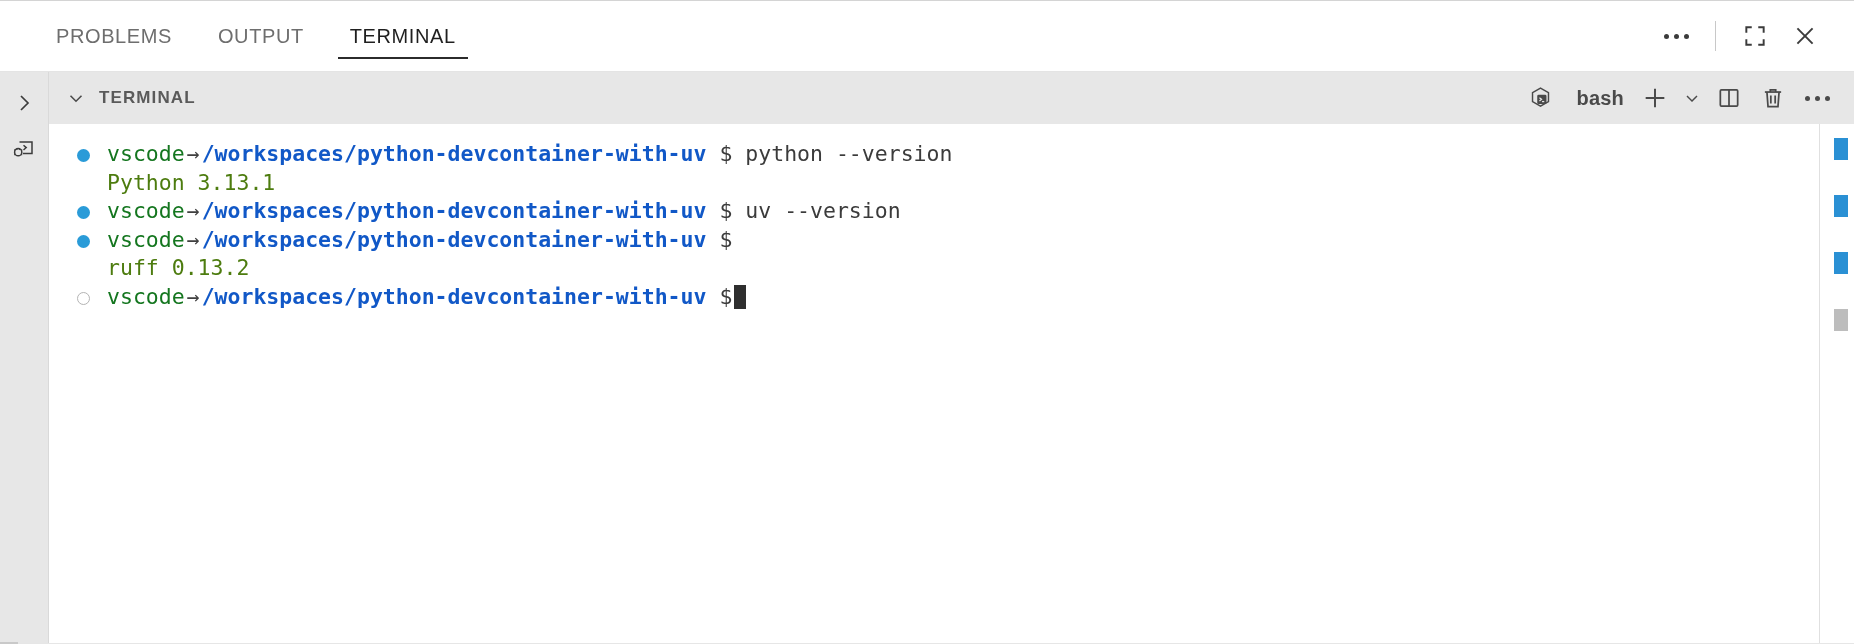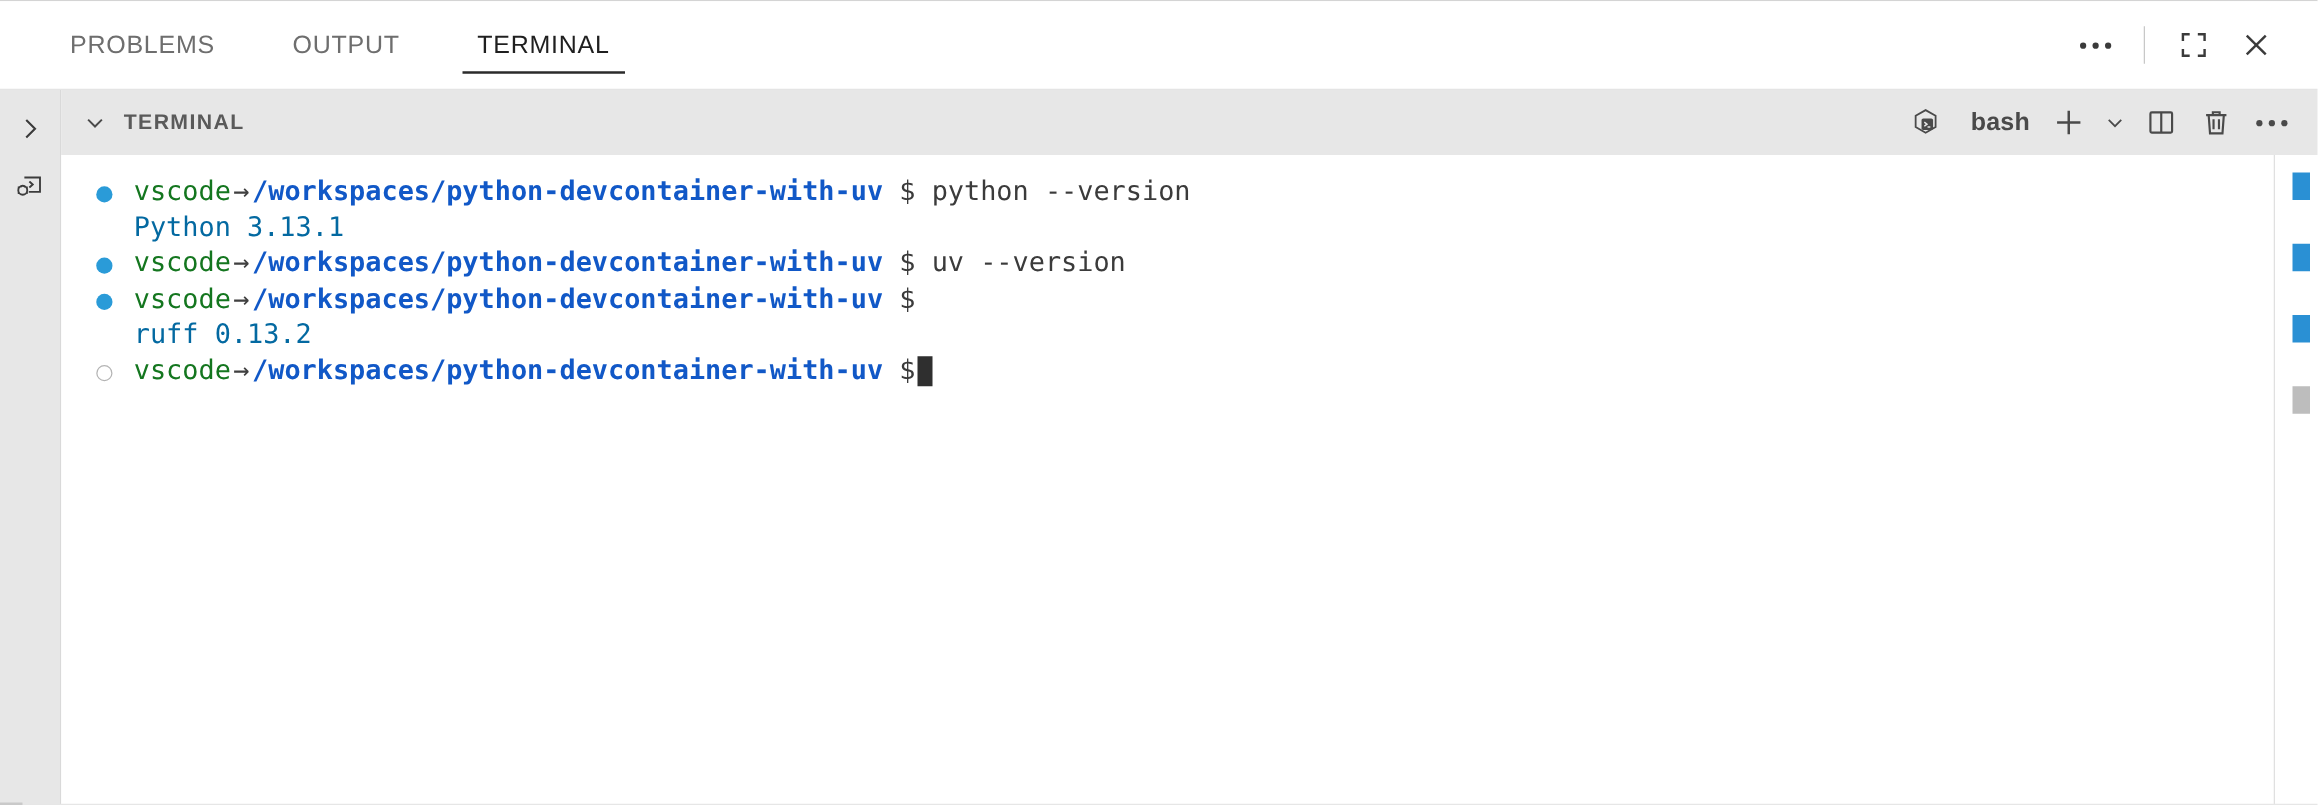--- a/index.html
+++ b/index.html
@@ -37,21 +37,20 @@
     background: #ffffff;
     display: flex;
     align-items: stretch;
     position: relative;
     border-bottom: 1px solid #e4e4e4;
   }
   .tabs {
     display: flex;
     align-items: stretch;
     padding-left: 44px;
-    gap: 16px;
   }
   .tab {
     display: flex;
     align-items: center;
     padding: 0 12px;
     margin-right: 22px;
     font-size: 20px;
     letter-spacing: 0.6px;
     color: #6e6e6e;
     position: relative;
@@ -242,21 +241,21 @@
   }
   .deco.pending {
     background: transparent;
     border: 1.6px solid #b4b4b4;
   }
   .seg-user { color: #14761f; }
   .seg-arrow { color: #404040; padding: 0 2px; }
   .seg-path { color: #1158c7; font-weight: bold; }
   .seg-dollar { color: #3b3b3b; }
   .seg-cmd { color: #3b3b3b; }
-  .seg-out { color: #0369a1; }
+  .seg-out { color: #4d7c0f; }
   .cursor-block {
     display: inline-block;
     width: 12px;
     height: 24px;
     background: #2f2f2f;
     vertical-align: -4px;
     margin-left: 2px;
   }
 
   

